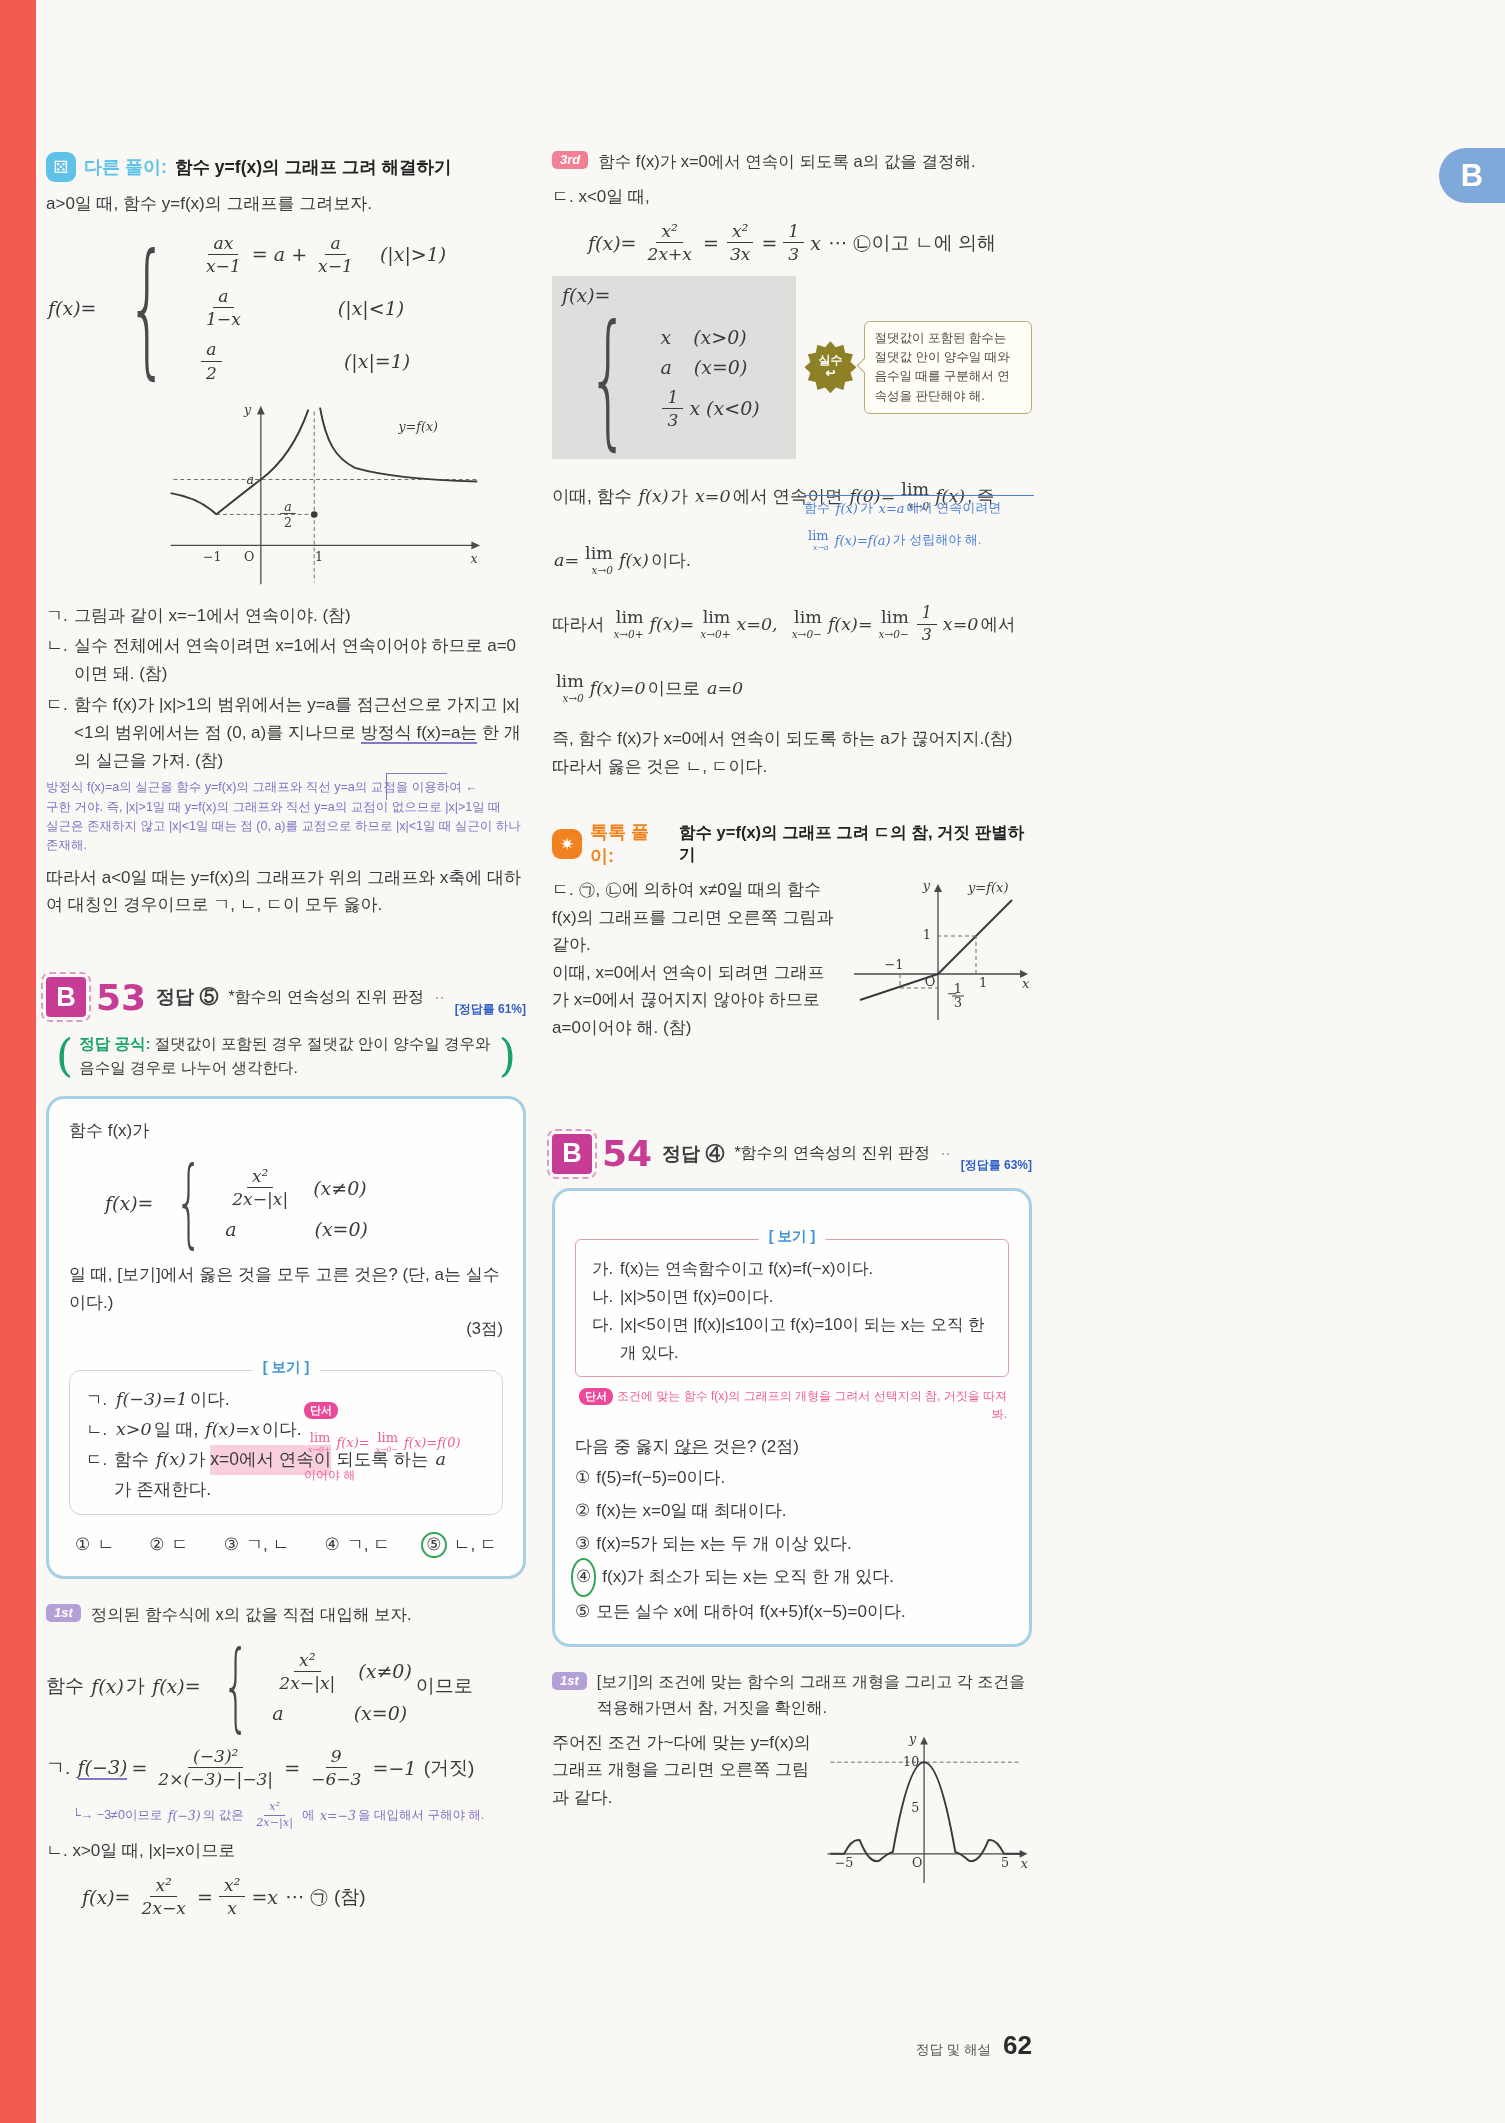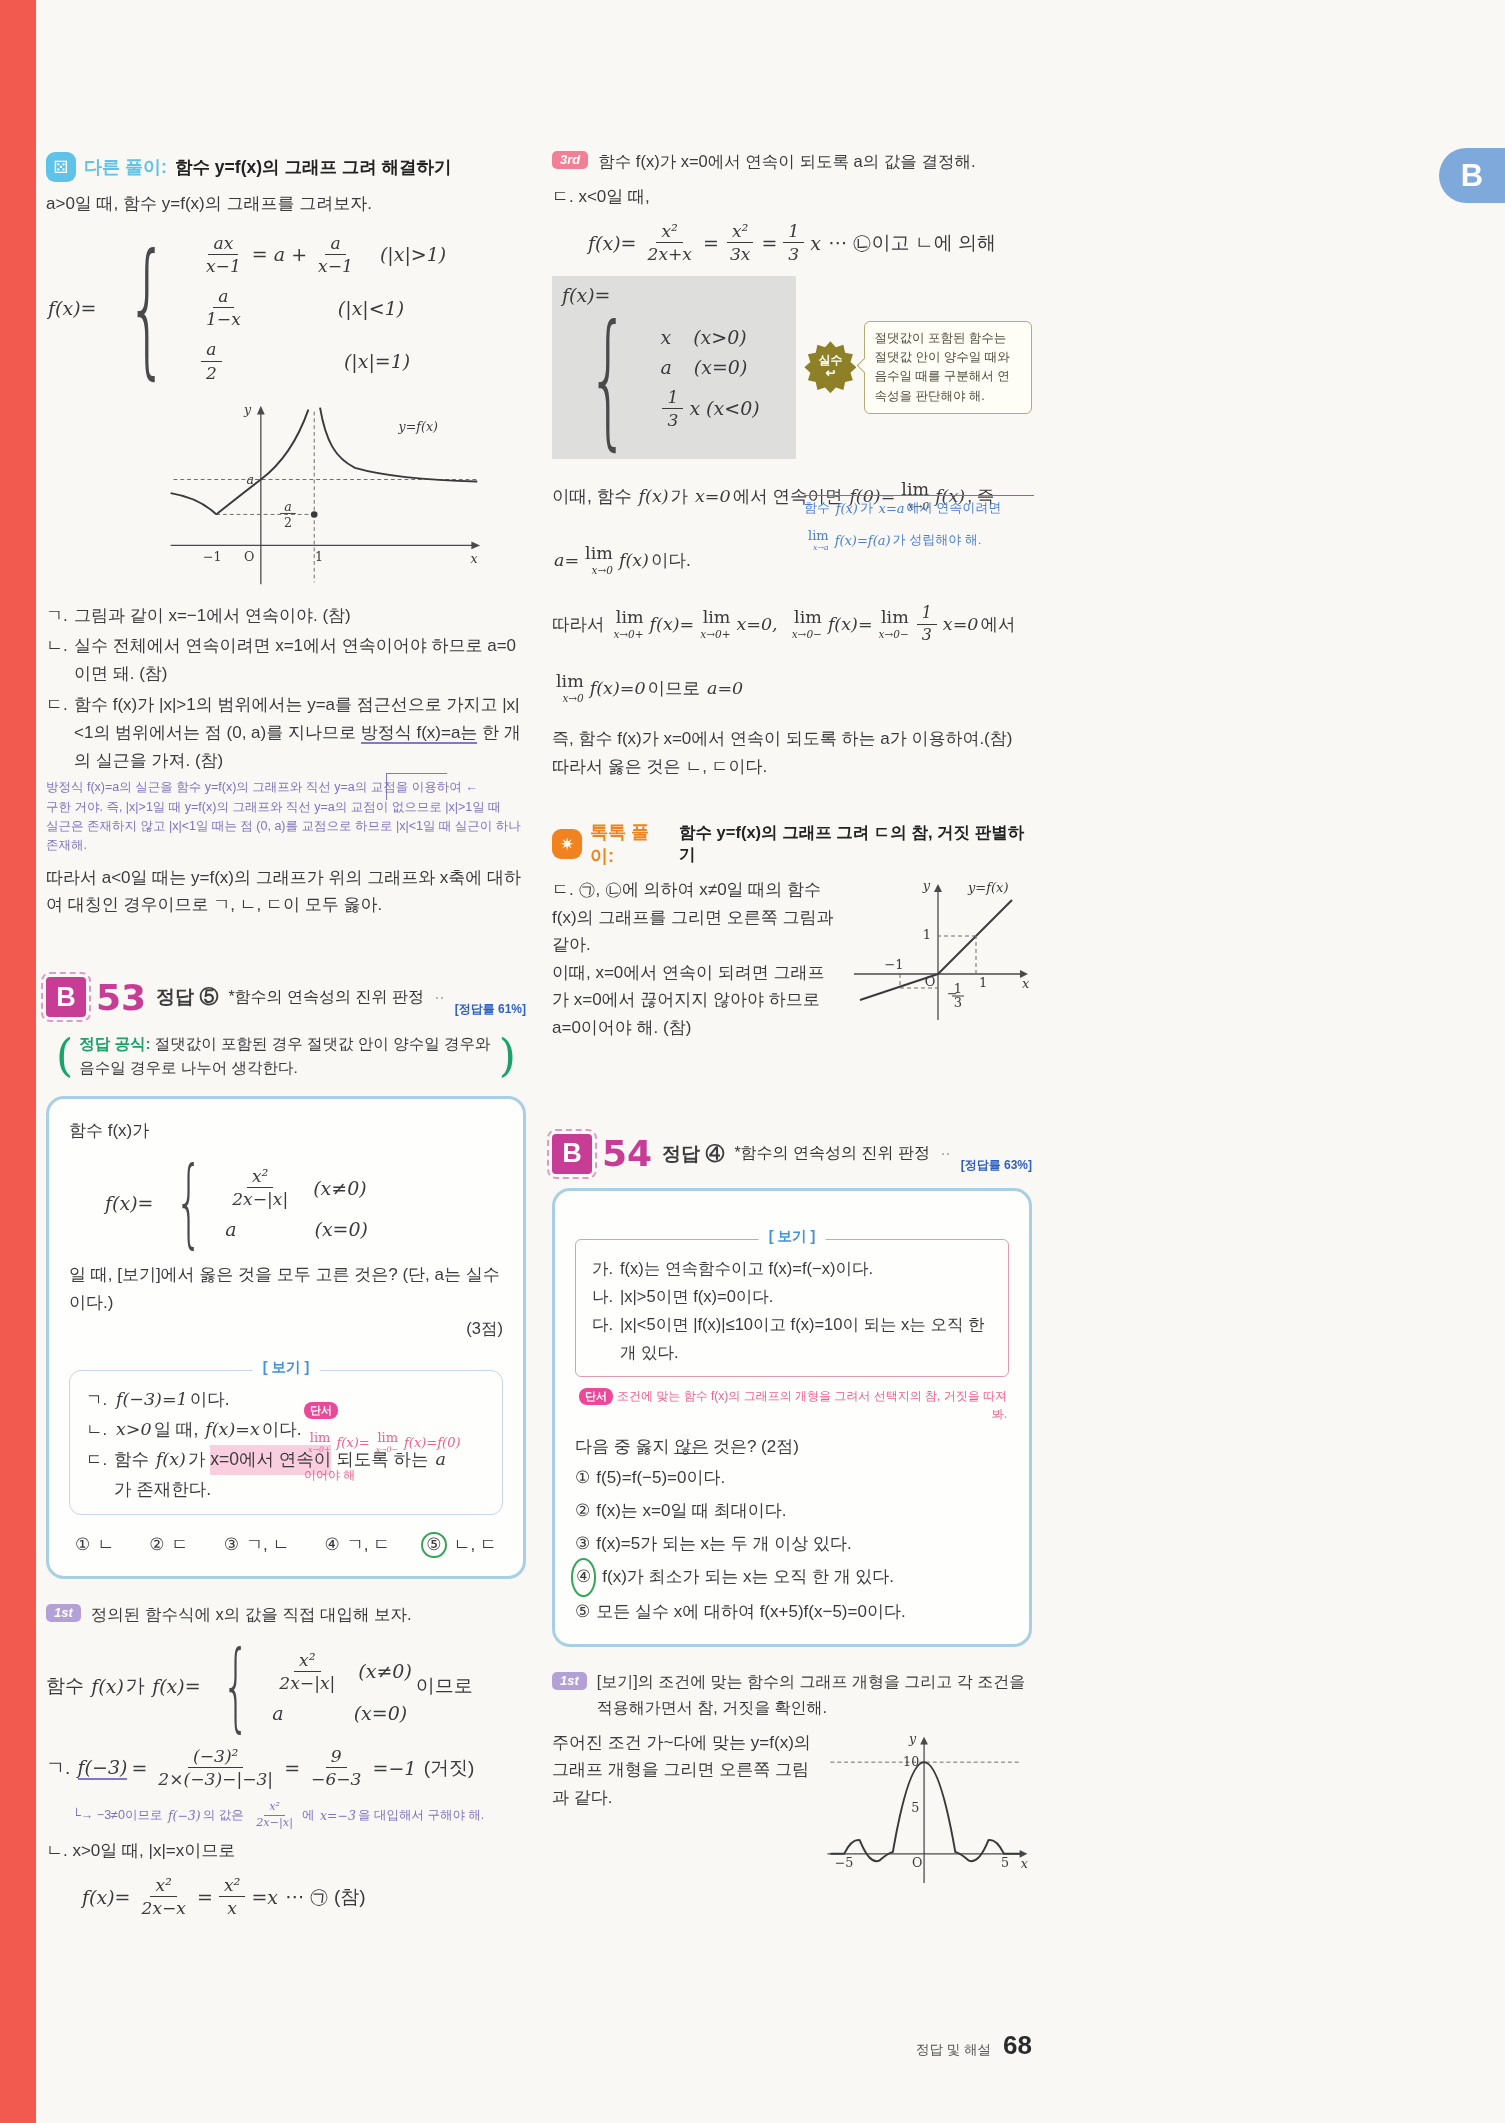--- a/index.html
+++ b/index.html
@@ -513,21 +513,21 @@
       </div>
     <div class="math-line" style="font-size:17.5px;">
         <span class="tlim">
           <span class="tlt">lim</span>
           <span class="tls">x→0</span>
         </span>
         <span class="tm">f(x)=0</span>
         <span class="tk">이므로 </span>
         <span class="tm">a=0</span>
       </div>
-    <p class="body">즉, 함수 f(x)가 x=0에서 연속이 되도록 하는 a가 이용하여.(참)</p>
+    <p class="body">즉, 함수 f(x)가 x=0에서 연속이 되도록 하는 a가 끊어지지.(참)</p>
     <p class="body">따라서 옳은 것은 ㄴ, ㄷ이다.</p>
 
     <div class="sec-header" style="margin-top:40px;">
       <span class="sq-icon icon-orange">✷</span>
       <span class="sec-tag tag-orange">톡톡 풀이:</span>
       <span class="sec-title" style="font-size:16.5px;">함수 y=f(x)의 그래프 그려 ㄷ의 참, 거짓 판별하기</span>
     </div>
     <div class="tok-wrap">
       <svg class="graph float-r" width="186" height="150" viewBox="0 0 186 150">
         <line class="axis" x1="8" y1="98" x2="178" y2="98"></line>
@@ -630,15 +630,15 @@
         <text class="gtxt up" x="99" y="85" text-anchor="end">5</text>
         <text class="gtxt up" x="22" y="142" text-anchor="middle">−5</text>
         <text class="gtxt up" x="187" y="142" text-anchor="middle">5</text>
       </svg>
       <p class="body">주어진 조건 가~다에 맞는 y=f(x)의 그래프 개형을 그리면 오른쪽 그림과 같다.</p>
     </div>
   </div>
 
   <div class="footer">
     <span class="footer-label">정답 및 해설</span>
-    <span class="footer-page">68</span>
+    <span class="footer-page">62</span>
   </div>
 </div>
 
 </body></html>

